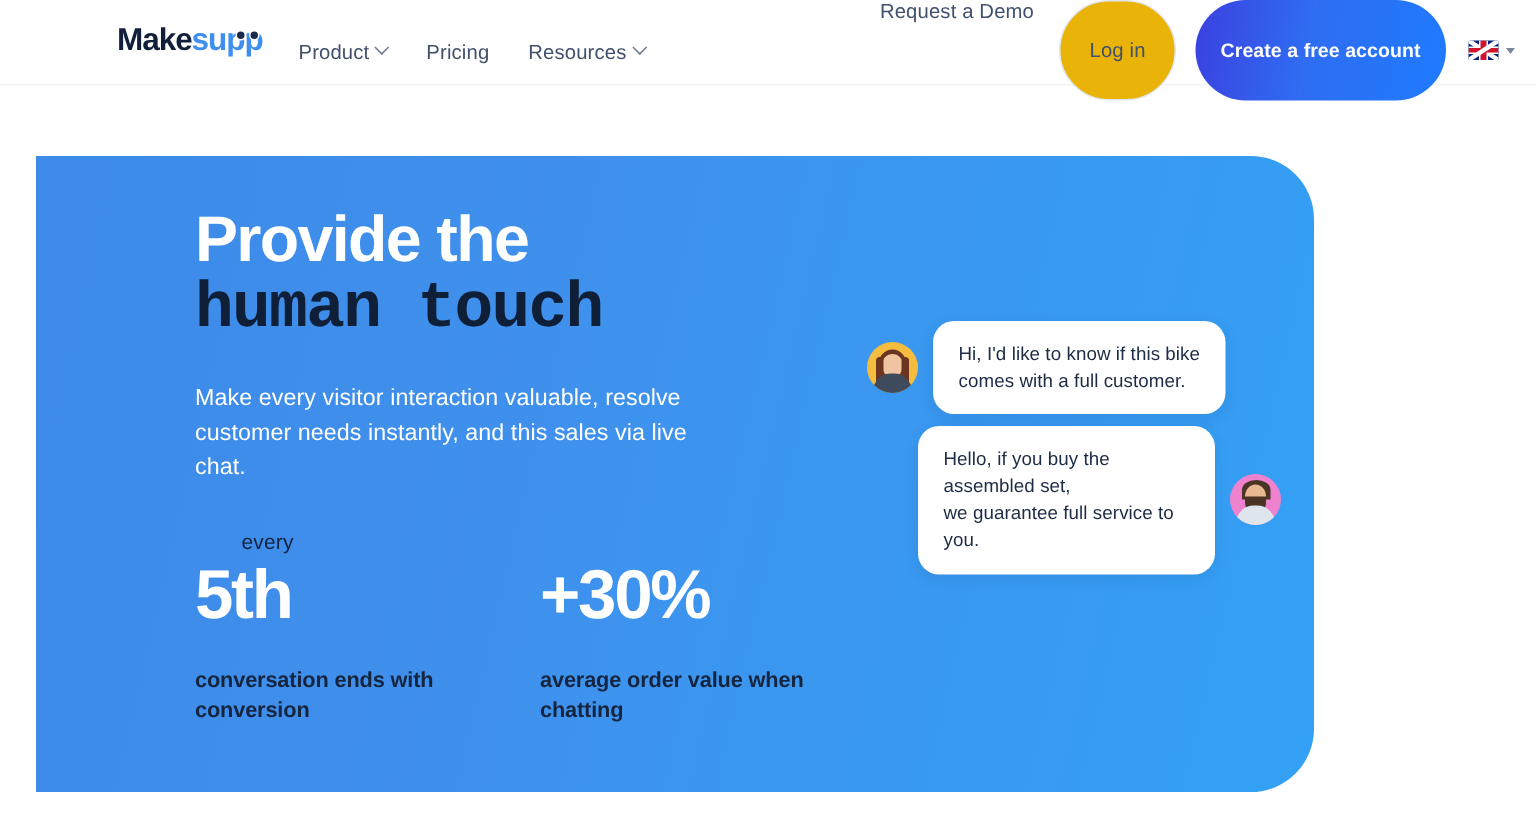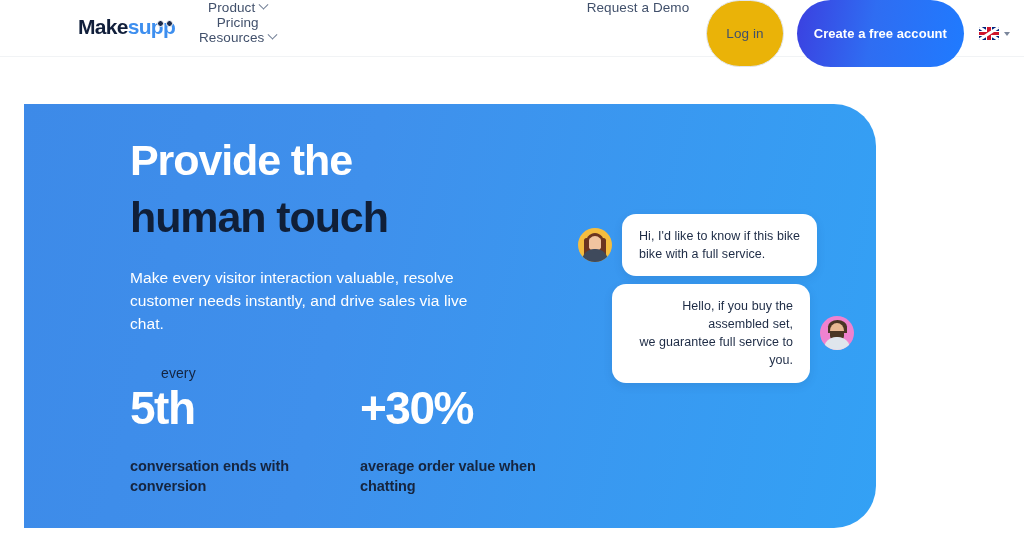--- a/index.html
+++ b/index.html
@@ -56,21 +56,21 @@
   .logo-eye.e1 { left: 0px; }
   .logo-eye.e2 { left: 9px; }
 
   .main-nav {
     position: absolute;
     left: 199px;
     top: 0;
     height: 68px;
     display: flex;
     align-items: center;
-    flex-direction: column;
+    gap: 26px;
   }
   .nav-item {
     display: flex;
     align-items: center;
     gap: 5px;
     font-size: 13.5px;
     color: #41506b;
     cursor: pointer;
     letter-spacing: 0.1px;
   }
@@ -181,21 +181,21 @@
     width: 420px;
   }
 
   .hero-title {
     font-size: 43px;
     font-weight: bold;
     line-height: 1.05;
     letter-spacing: -1.1px;
   }
   .hero-title .l1 { color: #ffffff; display: block; }
-  .hero-title .l2 { color: #101f38; display: block; margin-top: 12px; }
+  .hero-title .l2 { color: #101f38; display: block; margin-top: 0; font-family: Liberation Mono, monospace; }
 
   .hero-sub {
     margin-top: 27px;
     font-size: 15.5px;
     line-height: 1.47;
     color: #ffffff;
     letter-spacing: 0.05px;
     max-width: 340px;
   }
 
@@ -239,21 +239,21 @@
     height: 260px;
   }
 
   .chat-row {
     position: absolute;
     display: flex;
     align-items: center;
     gap: 10px;
   }
   .chat-row.incoming { left: 24px; top: 0px; }
-  .chat-row.outgoing { left: 58px; top: 70px; text-align: right; }
+  .chat-row.outgoing { left: 58px; top: 70px; }
 
   .avatar {
     width: 34px;
     height: 34px;
     border-radius: 50%;
     flex-shrink: 0;
     position: relative;
     overflow: hidden;
   }
   .avatar.female { background: #f5bd3f; }
@@ -371,21 +371,21 @@
 </header>
 
 <section class="hero">
 
   <div class="hero-left">
     <h1 class="hero-title">
       <span class="l1">Provide the</span>
       <span class="l2">human touch</span>
     </h1>
 
-    <p class="hero-sub">Make every visitor interaction valuable, resolve customer needs instantly, and drive sales via live chat.</p>
+    <p class="hero-sub">Make every visitor interaction valuable, resolve customer needs instantly, and this sales via live chat.</p>
 
     <div class="stats">
       <div class="stat">
         <div class="stat-pre">every</div>
         <div class="stat-num">5th</div>
         <div class="stat-label">conversation ends with conversion</div>
       </div>
       <div class="stat">
         <div class="stat-pre empty"></div>
         <div class="stat-num">+30%</div>
@@ -398,21 +398,21 @@
 
     <div class="chat-row incoming">
       <div class="avatar female">
         <span class="av-hairfront"></span>
         <span class="av-head"></span>
         <span class="av-hairside-l"></span>
         <span class="av-hairside-r"></span>
         <span class="av-body"></span>
       </div>
       <div class="bubble">Hi, I'd like to know if this bike
-bike with a full service.</div>
+comes with a full customer.</div>
     </div>
 
     <div class="chat-row outgoing">
       <div class="bubble">Hello, if you buy the assembled set,
 we guarantee full service to you.</div>
       <div class="avatar male">
         <span class="av-hair"></span>
         <span class="av-head"></span>
         <span class="av-beard"></span>
         <span class="av-body"></span>

